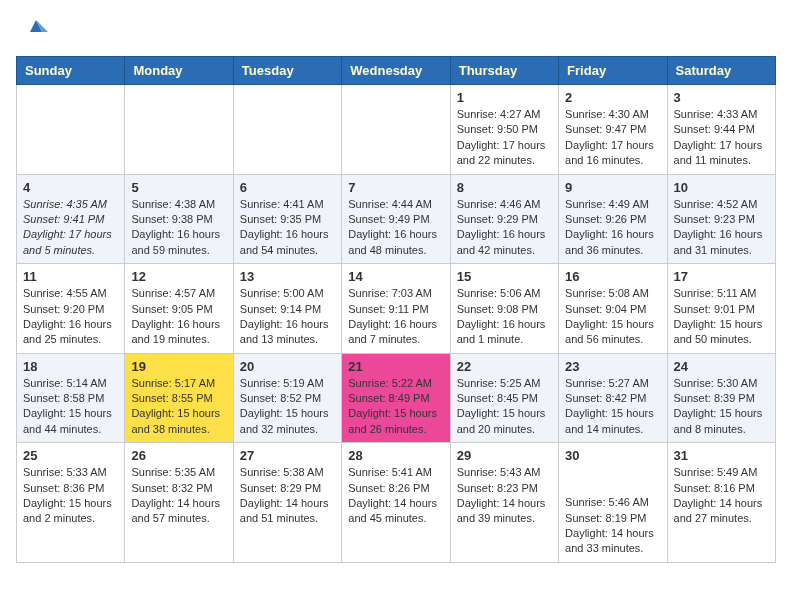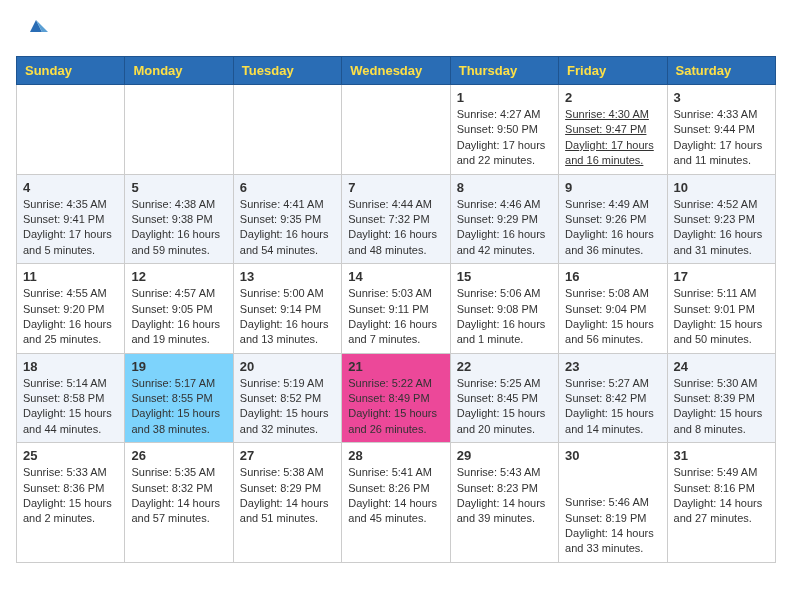--- a/index.html
+++ b/index.html
@@ -34,21 +34,21 @@
       font-size: 16px;
       color: #555;
     }
     .calendar {
       width: 100%;
       border-collapse: collapse;
       table-layout: fixed;
     }
     .calendar th {
       background-color: #2a6db5;
-      color: #fde047;
+      color: #fef9c3;
       text-align: left;
       padding: 6px 8px;
       font-size: 13px;
       font-weight: bold;
       border: 1px solid #1e5490;
     }
     .calendar td {
       border: 1px solid #ccc;
       vertical-align: top;
       padding: 5px 6px;
@@ -116,37 +116,37 @@
         <td class="empty-cell"></td>
         <td>
           <div class="day-number">1</div>
           <div class="day-info" style="white-space: pre-line;">Sunrise: 4:27 AM
 Sunset: 9:50 PM
 Daylight: 17 hours
 and 22 minutes.</div>
         </td>
         <td>
           <div class="day-number">2</div>
-          <div class="day-info" style="white-space: pre-line; text-decoration: underline;">Sunrise: 4:30 AM
+          <div class="day-info" style="white-space: pre-line;">Sunrise: 4:30 AM
 Sunset: 9:47 PM
 Daylight: 17 hours
 and 16 minutes.</div>
         </td>
         <td>
           <div class="day-number">3</div>
           <div class="day-info" style="white-space: pre-line;">Sunrise: 4:33 AM
 Sunset: 9:44 PM
 Daylight: 17 hours
 and 11 minutes.</div>
         </td>
       </tr>
       <tr>
         <td style="background: rgb(240, 244, 250);">
           <div class="day-number">4</div>
-          <div class="day-info" style="white-space: pre-line;">Sunrise: 4:35 AM
+          <div class="day-info" style="white-space: pre-line; font-style: italic;">Sunrise: 4:35 AM
 Sunset: 9:41 PM
 Daylight: 17 hours
 and 5 minutes.</div>
         </td>
         <td style="background: rgb(240, 244, 250);">
           <div class="day-number">5</div>
           <div class="day-info" style="white-space: pre-line;">Sunrise: 4:38 AM
 Sunset: 9:38 PM
 Daylight: 16 hours
 and 59 minutes.</div>
@@ -154,21 +154,21 @@
         <td style="background: rgb(240, 244, 250);">
           <div class="day-number">6</div>
           <div class="day-info" style="white-space: pre-line;">Sunrise: 4:41 AM
 Sunset: 9:35 PM
 Daylight: 16 hours
 and 54 minutes.</div>
         </td>
         <td style="background: rgb(240, 244, 250);">
           <div class="day-number">7</div>
           <div class="day-info" style="white-space: pre-line;">Sunrise: 4:44 AM
-Sunset: 7:32 PM
+Sunset: 9:49 PM
 Daylight: 16 hours
 and 48 minutes.</div>
         </td>
         <td style="background: rgb(240, 244, 250);">
           <div class="day-number">8</div>
           <div class="day-info" style="white-space: pre-line;">Sunrise: 4:46 AM
 Sunset: 9:29 PM
 Daylight: 16 hours
 and 42 minutes.</div>
         </td>
@@ -204,21 +204,21 @@
         </td>
         <td>
           <div class="day-number">13</div>
           <div class="day-info" style="white-space: pre-line;">Sunrise: 5:00 AM
 Sunset: 9:14 PM
 Daylight: 16 hours
 and 13 minutes.</div>
         </td>
         <td>
           <div class="day-number">14</div>
-          <div class="day-info" style="white-space: pre-line;">Sunrise: 5:03 AM
+          <div class="day-info" style="white-space: pre-line;">Sunrise: 7:03 AM
 Sunset: 9:11 PM
 Daylight: 16 hours
 and 7 minutes.</div>
         </td>
         <td>
           <div class="day-number">15</div>
           <div class="day-info" style="white-space: pre-line;">Sunrise: 5:06 AM
 Sunset: 9:08 PM
 Daylight: 16 hours
 and 1 minute.</div>
@@ -239,21 +239,21 @@
         </td>
       </tr>
       <tr>
         <td style="background: rgb(240, 244, 250);">
           <div class="day-number">18</div>
           <div class="day-info" style="white-space: pre-line;">Sunrise: 5:14 AM
 Sunset: 8:58 PM
 Daylight: 15 hours
 and 44 minutes.</div>
         </td>
-        <td style="background: #7dd3fc;">
+        <td style="background: #fde047;">
           <div class="day-number">19</div>
           <div class="day-info" style="white-space: pre-line;">Sunrise: 5:17 AM
 Sunset: 8:55 PM
 Daylight: 15 hours
 and 38 minutes.</div>
         </td>
         <td style="background: rgb(240, 244, 250);">
           <div class="day-number">20</div>
           <div class="day-info" style="white-space: pre-line;">Sunrise: 5:19 AM
 Sunset: 8:52 PM

